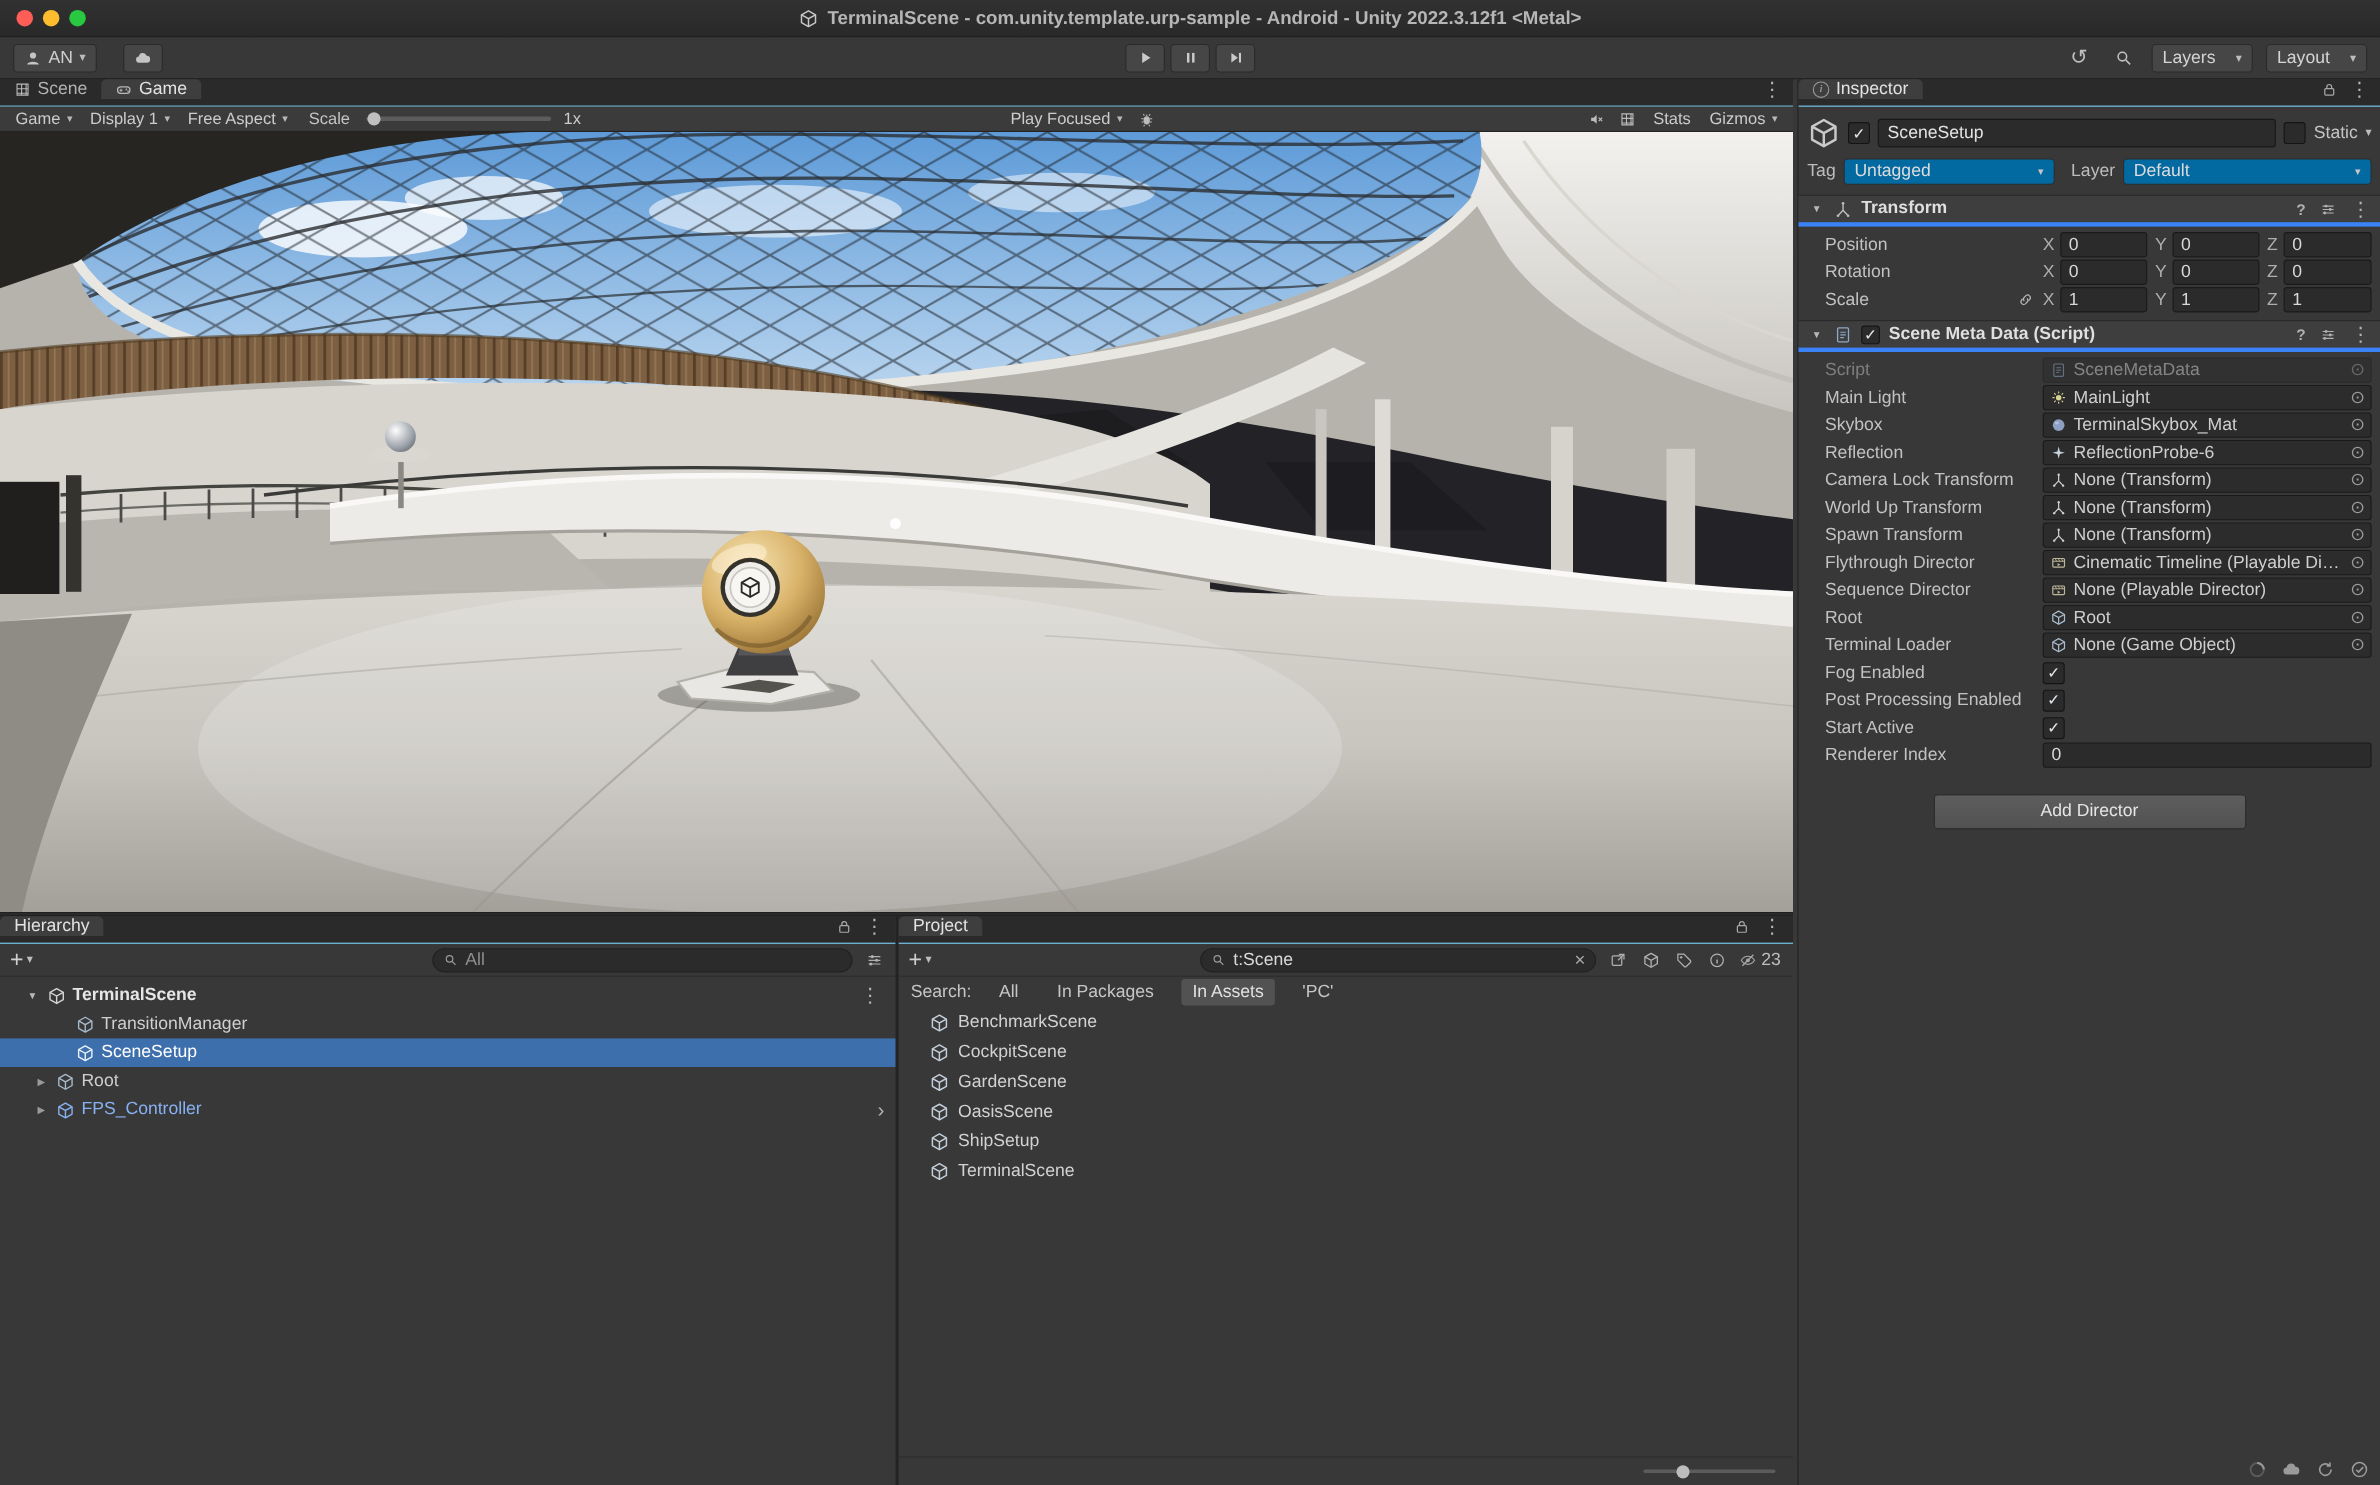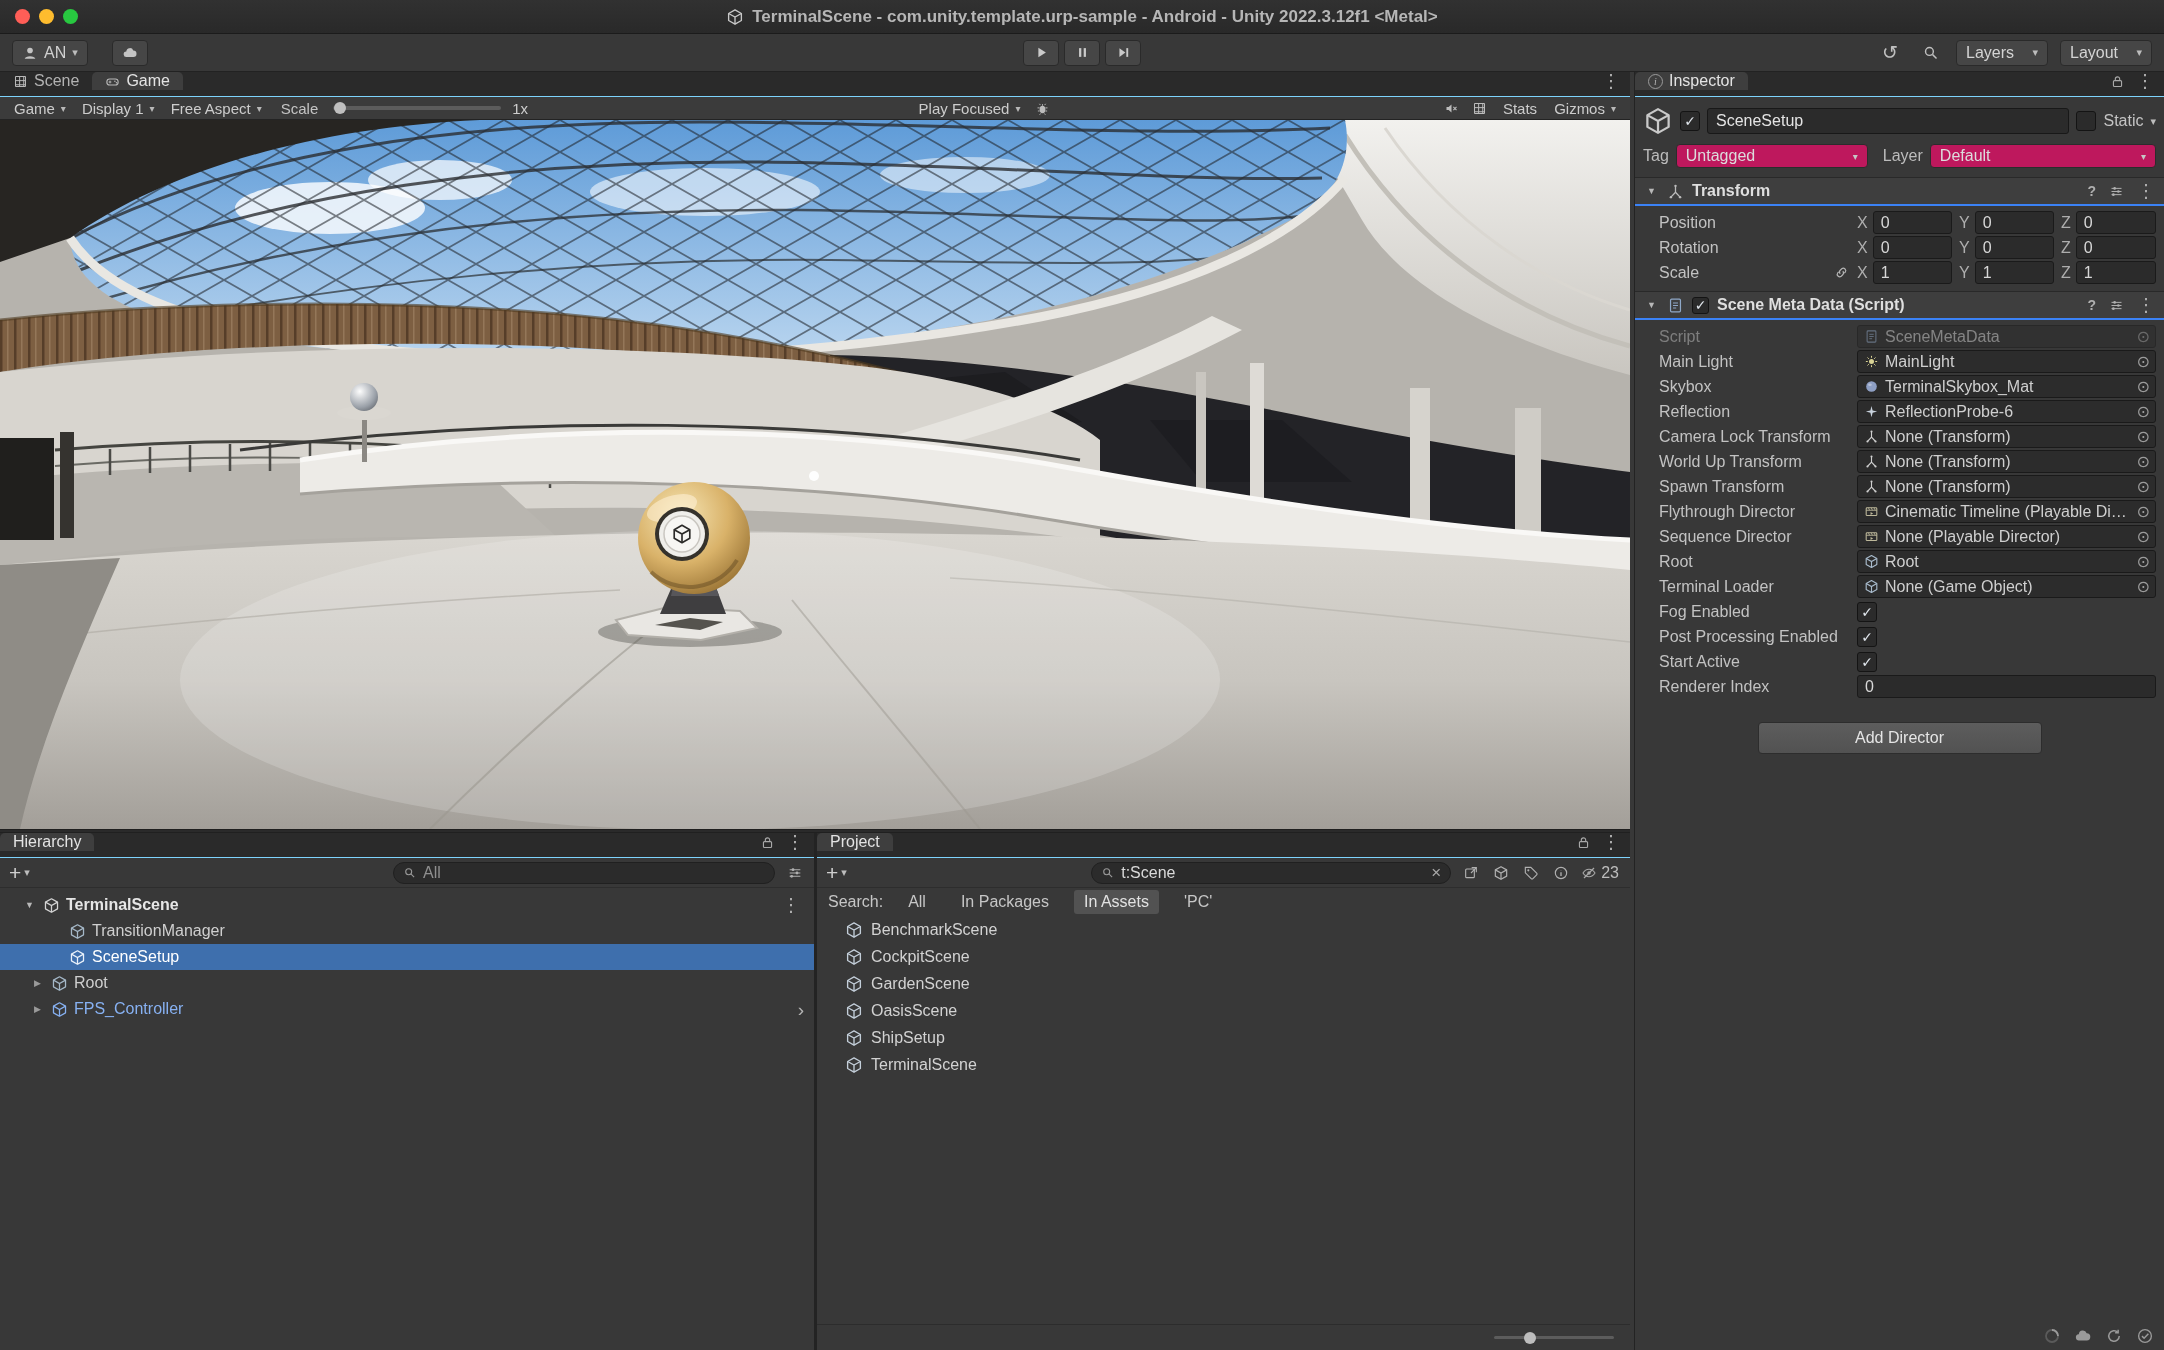--- a/index.html
+++ b/index.html
@@ -106,26 +106,26 @@
 
   
   .inspector{position:absolute;left:1634px;top:72px;right:0;bottom:0;background:#383838;border-left:1px solid #232323;display:flex;flex-direction:column}
   .insp-header{display:flex;align-items:center;gap:7px;padding:9px 8px 5px 8px}
   .bigicon{width:30px;height:30px;color:#c9c9c9}
   .checkbox{width:20px;height:20px;background:#2b2b2b;border:1px solid #141414;border-radius:3px;position:relative;flex:none}
   .checkbox.checked::after{content:"✓";position:absolute;inset:0;display:flex;align-items:center;justify-content:center;color:#e0e6ec;font-size:14px;font-weight:bold}
   .namefield{flex:1;height:26px;background:#2b2b2b;border:1px solid #181818;border-radius:3px;display:flex;align-items:center;padding:0 8px;color:#e4e4e4}
   .staticlbl{color:#c4c4c4}
   .taglayer{display:flex;align-items:center;gap:7px;padding:3px 8px 9px 8px}
-  .dd{height:24px;background:#be185d;border:1px solid #2c2c2c;border-radius:4px;display:flex;align-items:center;padding:0 9px;color:#dcdcdc}
+  .dd{height:24px;background:#0369a1;border:1px solid #2c2c2c;border-radius:4px;display:flex;align-items:center;padding:0 9px;color:#dcdcdc}
   .dd::after{content:"▾";font-size:10px;color:#c6c6c6;margin-left:auto;padding-left:10px}
   .dd.tagdd{width:192px}
   .dd.layerdd{flex:1}
   .mutelbl{color:#bcbcbc}
-  .comp-header{height:29px;background:#3e3e3e;border-top:1px solid #292929;border-bottom:2px solid #3b82f6;display:flex;align-items:center;gap:8px;padding:0 9px;font-weight:bold;color:#dfdfdf}
+  .comp-header{height:29px;background:#3e3e3e;border-top:1px solid #292929;border-bottom:4px solid #3b82f6;display:flex;align-items:center;gap:8px;padding:0 9px;font-weight:bold;color:#dfdfdf}
   .comp-header .icon{width:17px;height:17px;color:#bcbcbc}
   .hdr-right{margin-left:auto;display:flex;align-items:center;gap:13px;font-weight:normal}
   .hdr-right .icon{width:15px;height:15px;color:#b0b0b0}
   .comp-body{padding:4px 0 6px 0}
   .proprow{height:25px;display:flex;align-items:center;padding:0 8px 0 24px}
   .proplabel{width:198px;flex:none;color:#c2c2c2;white-space:nowrap;overflow:hidden;display:flex;align-items:center}
   .objfield{flex:1;min-width:0;height:23px;background:#2c2c2c;border:1px solid #1a1a1a;border-radius:3px;display:flex;align-items:center;gap:6px;padding:0 5px 0 6px;color:#cfcfcf}
   .objfield .fi{width:15px;height:15px}
   .objfield .val{flex:1;overflow:hidden;text-overflow:ellipsis;white-space:nowrap}
   .numfield{flex:1;height:23px;background:#2b2b2b;border:1px solid #1a1a1a;border-radius:3px;display:flex;align-items:center;padding:0 7px;color:#d8d8d8}

